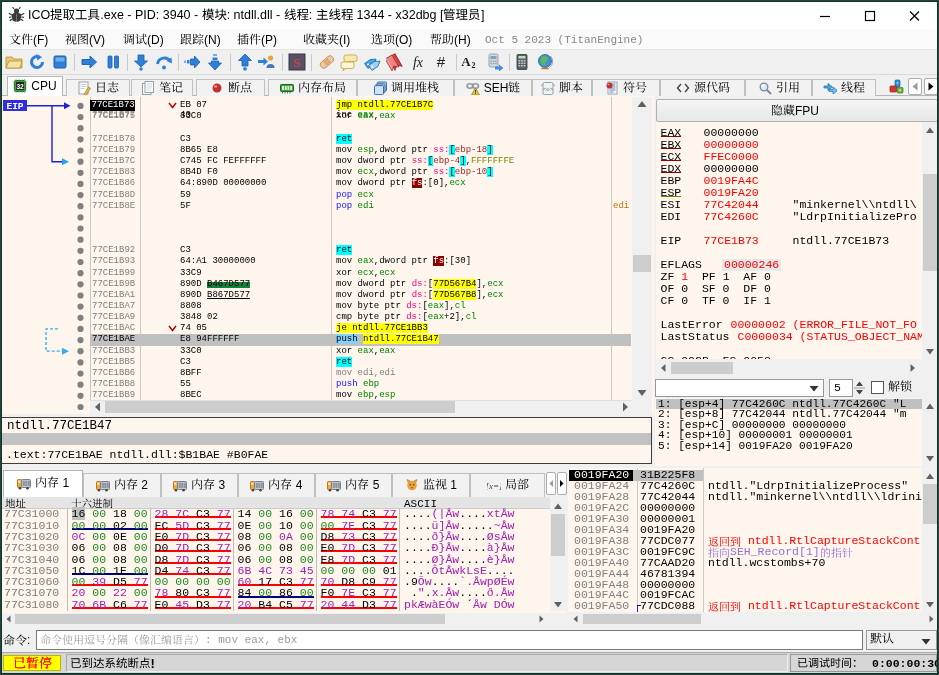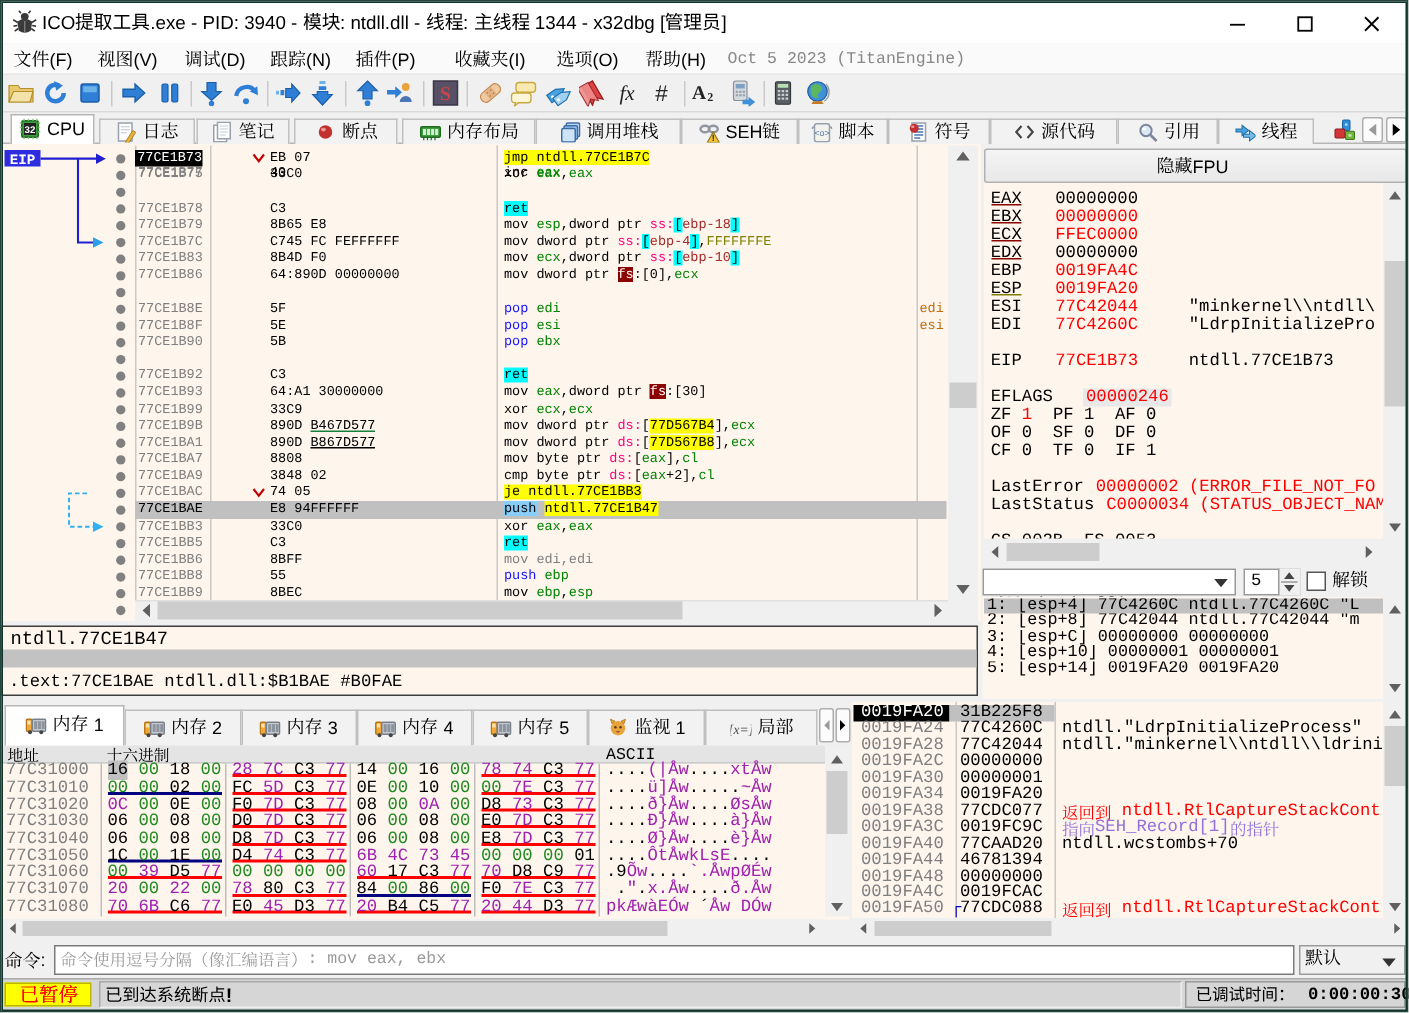--- a/index.html
+++ b/index.html
@@ -625,55 +625,49 @@
     <div class="abs" style="left:0;top:70.7px;width:732px;height:11.15px;line-height:11.15px">
       <span class="abs" style="left:92px;top:0;color:#7f7f7f">77CE1B83</span>
       <span class="abs" style="left:180px;top:0">8B4D F0</span>
       <span class="abs" style="left:336px;top:0"><span style="color:#000">mov&nbsp;</span><span style="color:#008300">ecx</span><span style="color:#000">,dword&nbsp;ptr&nbsp;</span><span style="color:#ff0080">ss:</span><span style="color:#000;background:#00ffff">[</span><span style="color:#a52a2a">ebp-10</span><span style="color:#000;background:#00ffff">]</span></span>
     </div>
     <div class="abs" style="left:0;top:81.85px;width:632px;height:11.15px;line-height:11.15px">
       <span class="abs" style="left:92px;top:0;color:#7f7f7f">77CE1B86</span>
       <span class="abs" style="left:180px;top:0">64:890D 00000000</span>
       <span class="abs" style="left:336px;top:0"><span style="color:#000">mov&nbsp;dword&nbsp;ptr&nbsp;</span><span style="color:#fff;background:#8b0000">fs</span><span style="color:#000">:[0],</span><span style="color:#008300">ecx</span></span>
     </div>
+    <div class="abs" style="left:0;top:93.0px;width:632px;height:11.15px;line-height:11.15px">
+      <span class="abs" style="left:92px;top:0;color:#7f7f7f">77CE1B8D</span>
+      <span class="abs" style="left:180px;top:0">59</span>
+      <span class="abs" style="left:336px;top:0"><span style="color:#1414ff">pop&nbsp;</span><span style="color:#008300">ecx</span></span>
+    </div>
     <div class="abs" style="left:0;top:104.15px;width:632px;height:11.15px;line-height:11.15px">
       <span class="abs" style="left:92px;top:0;color:#7f7f7f">77CE1B8E</span>
       <span class="abs" style="left:180px;top:0">5F</span>
       <span class="abs" style="left:336px;top:0"><span style="color:#1414ff">pop&nbsp;</span><span style="color:#008300">edi</span></span>
       <span class="abs" style="left:613px;top:0;color:#bf6d0d">edi</span>
     </div>
-    <div class="abs" style="left:0;top:115.3px;width:632px;height:11.15px;line-height:11.15px">
-      <span class="abs" style="left:92px;top:0;color:#7f7f7f">77CE1B8F</span>
-      <span class="abs" style="left:180px;top:0">5E</span>
-      <span class="abs" style="left:336px;top:0"><span style="color:#1414ff">pop&nbsp;</span><span style="color:#008300">esi</span></span>
-      <span class="abs" style="left:613px;top:0;color:#bf6d0d">esi</span>
-    </div>
-    <div class="abs" style="left:0;top:126.45px;width:632px;height:11.15px;line-height:11.15px">
-      <span class="abs" style="left:92px;top:0;color:#7f7f7f">77CE1B90</span>
-      <span class="abs" style="left:180px;top:0">5B</span>
-      <span class="abs" style="left:336px;top:0"><span style="color:#1414ff">pop&nbsp;</span><span style="color:#008300">ebx</span></span>
-    </div>
     <div class="abs" style="left:0;top:148.75px;width:632px;height:11.15px;line-height:11.15px">
       <span class="abs" style="left:92px;top:0;color:#7f7f7f">77CE1B92</span>
       <span class="abs" style="left:180px;top:0">C3</span>
       <span class="abs" style="left:336px;top:0"><span style="color:#000;background:#00ffff">ret</span></span>
     </div>
     <div class="abs" style="left:0;top:159.9px;width:720px;height:11.15px;line-height:11.15px">
       <span class="abs" style="left:92px;top:0;color:#7f7f7f">77CE1B93</span>
       <span class="abs" style="left:180px;top:0">64:A1 30000000</span>
       <span class="abs" style="left:336px;top:0"><span style="color:#000">mov&nbsp;</span><span style="color:#008300">eax</span><span style="color:#000">,dword&nbsp;ptr&nbsp;</span><span style="color:#fff;background:#8b0000">fs</span><span style="color:#000">:[30]</span></span>
     </div>
     <div class="abs" style="left:0;top:171.05px;width:632px;height:11.15px;line-height:11.15px">
       <span class="abs" style="left:92px;top:0;color:#7f7f7f">77CE1B99</span>
       <span class="abs" style="left:180px;top:0">33C9</span>
       <span class="abs" style="left:336px;top:0"><span style="color:#000">xor&nbsp;</span><span style="color:#008300">ecx</span><span style="color:#000">,</span><span style="color:#008300">ecx</span></span>
     </div>
     <div class="abs" style="left:0;top:182.2px;width:632px;height:11.15px;line-height:11.15px">
       <span class="abs" style="left:92px;top:0;color:#7f7f7f">77CE1B9B</span>
-      <span class="abs" style="left:180px;top:0">890D <span style="display:inline-block;height:9.3px;border-bottom:1px solid #15803d">B467D577</span></span>
+      <span class="abs" style="left:180px;top:0">890D <span style="display:inline-block;height:9.3px;border-bottom:6px solid #15803d">B467D577</span></span>
       <span class="abs" style="left:336px;top:0"><span style="color:#000">mov&nbsp;dword&nbsp;ptr&nbsp;</span><span style="color:#ff0080">ds:</span><span style="color:#000">[</span><span style="color:#000;background:#ffff00">77D567B4</span><span style="color:#000">]</span><span style="color:#000">,</span><span style="color:#008300">ecx</span></span>
     </div>
     <div class="abs" style="left:0;top:193.35px;width:632px;height:11.15px;line-height:11.15px">
       <span class="abs" style="left:92px;top:0;color:#7f7f7f">77CE1BA1</span>
       <span class="abs" style="left:180px;top:0">890D <span style="display:inline-block;height:9.3px;border-bottom:1px solid #000">B867D577</span></span>
       <span class="abs" style="left:336px;top:0"><span style="color:#000">mov&nbsp;dword&nbsp;ptr&nbsp;</span><span style="color:#ff0080">ds:</span><span style="color:#000">[</span><span style="color:#000;background:#ffff00">77D567B8</span><span style="color:#000">]</span><span style="color:#000">,</span><span style="color:#008300">ecx</span></span>
     </div>
     <div class="abs" style="left:0;top:204.5px;width:632px;height:11.15px;line-height:11.15px">
       <span class="abs" style="left:92px;top:0;color:#7f7f7f">77CE1BA7</span>
       <span class="abs" style="left:180px;top:0">8808</span>

